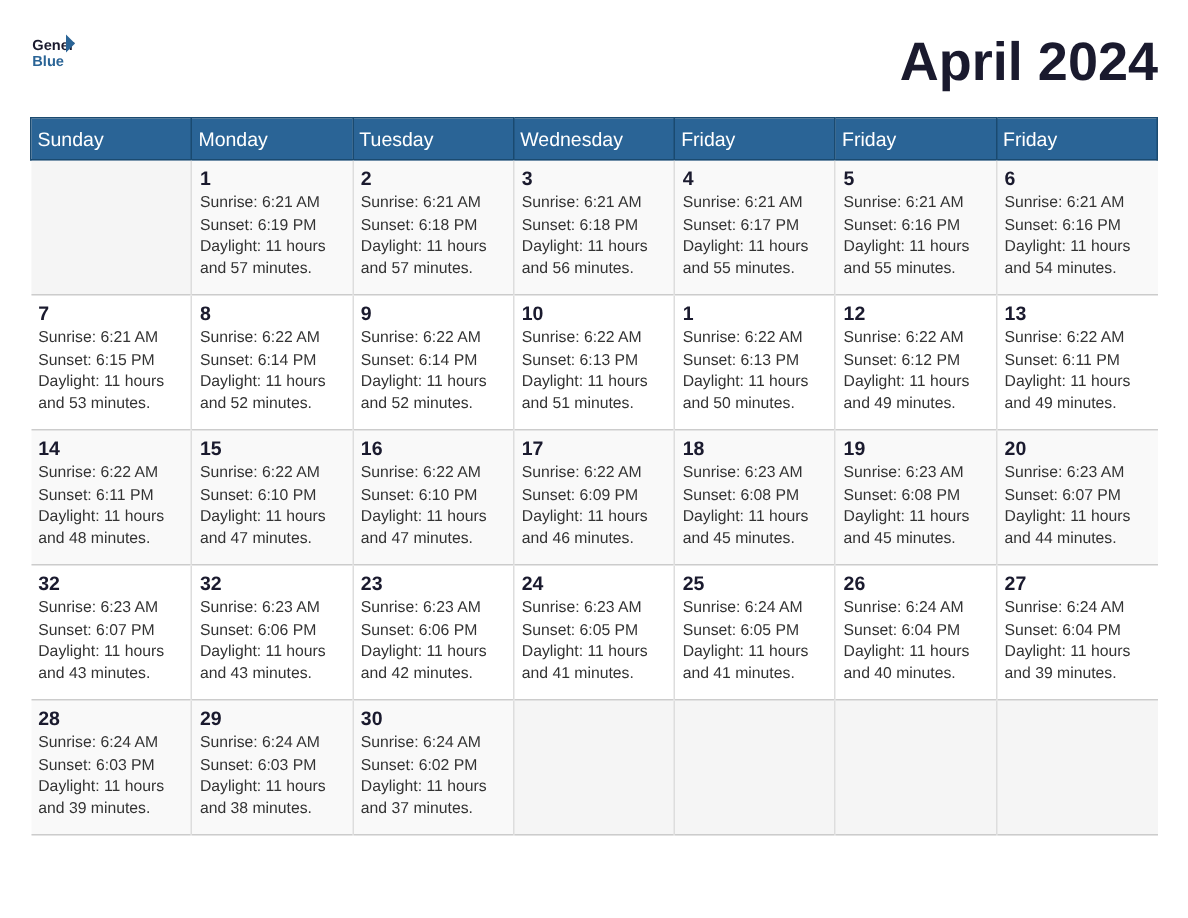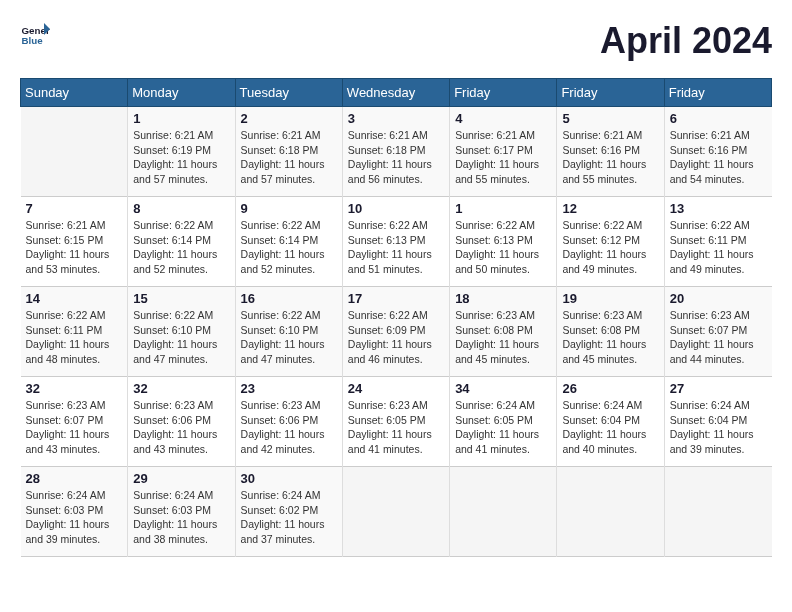--- a/index.html
+++ b/index.html
@@ -286,21 +286,21 @@
 and 42 minutes.</div>
         </td>
         <td>
           <span class="day-num">24</span>
           <div class="day-info" style="white-space: pre-line;">Sunrise: 6:23 AM
 Sunset: 6:05 PM
 Daylight: 11 hours
 and 41 minutes.</div>
         </td>
         <td>
-          <span class="day-num">34</span>
+          <span class="day-num">25</span>
           <div class="day-info" style="white-space: pre-line;">Sunrise: 6:24 AM
 Sunset: 6:05 PM
 Daylight: 11 hours
 and 41 minutes.</div>
         </td>
         <td>
           <span class="day-num">26</span>
           <div class="day-info" style="white-space: pre-line;">Sunrise: 6:24 AM
 Sunset: 6:04 PM
 Daylight: 11 hours

